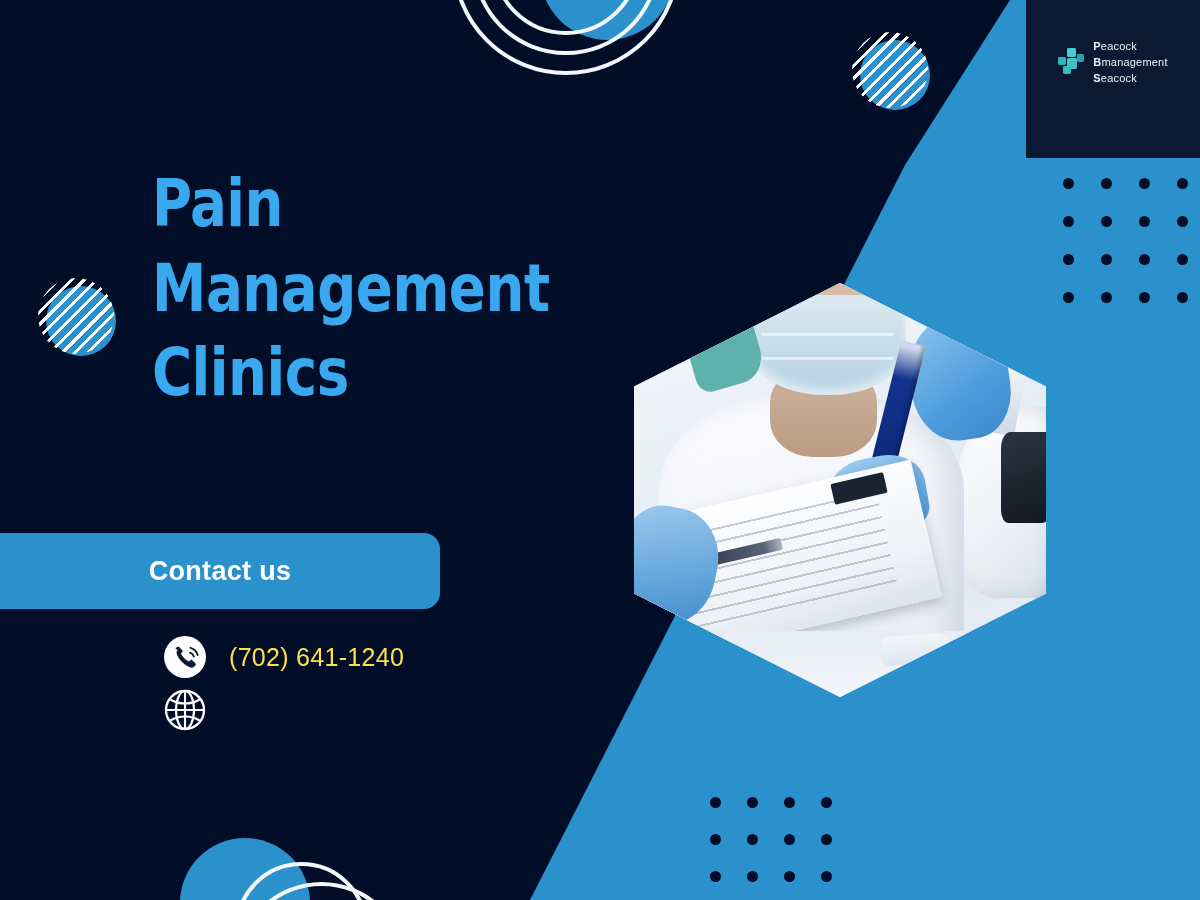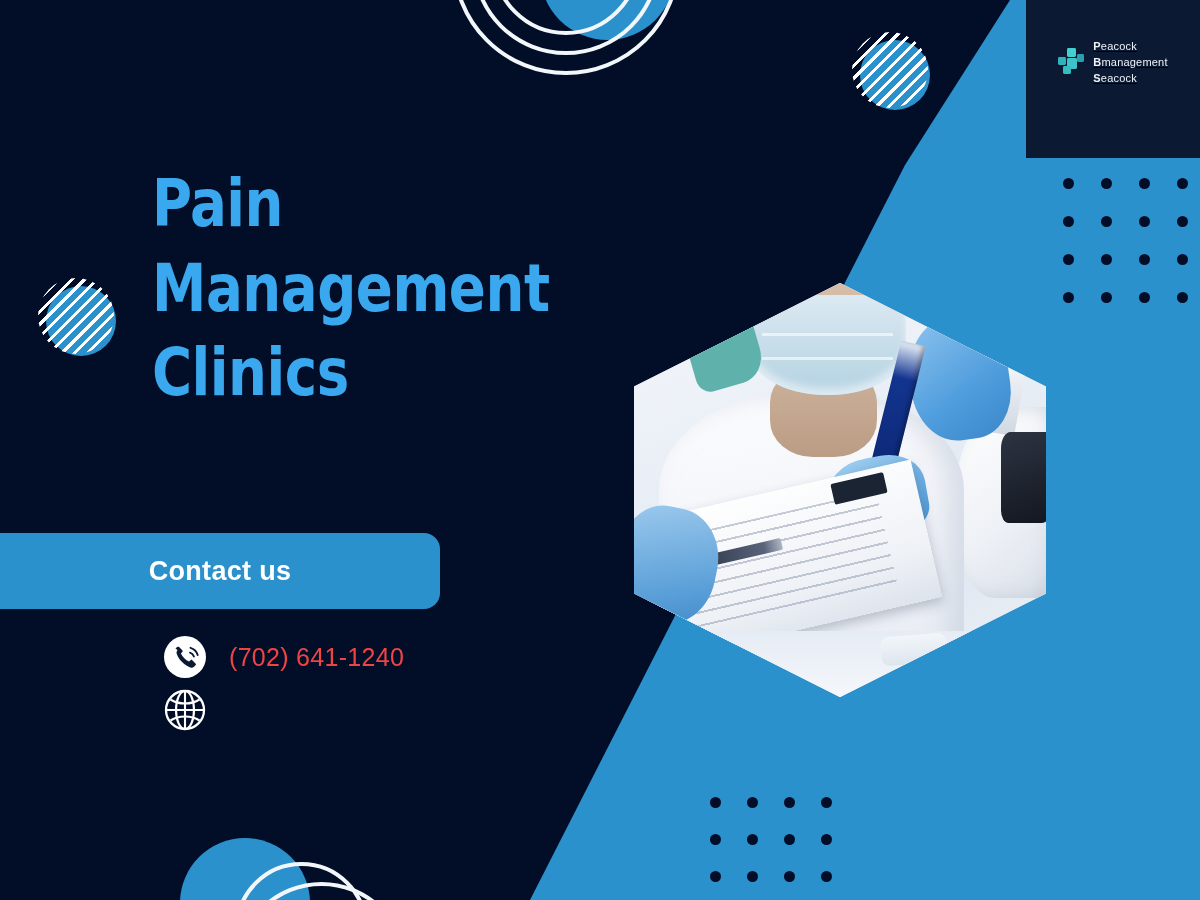--- a/index.html
+++ b/index.html
@@ -86,21 +86,20 @@
 
   
   #logo-box {
     position: absolute;
     left: 1026px; top: 0px;
     width: 174px; height: 158px;
     background: #0b1933;
     display: flex;
     align-items: center;
     justify-content: center;
-    text-decoration: underline;
   }
   #logo-inner {
     display: flex;
     align-items: center;
     gap: 9px;
     transform: translateY(-16px);
   }
   #logo-mark { width: 26px; height: 30px; display: block; }
   #logo-text {
     color: #eef3f8;
@@ -293,21 +292,21 @@
   .contact-row {
     position: absolute;
     display: flex;
     align-items: center;
     gap: 22px;
   }
   #row-phone { left: 163px; top: 635px; }
   #row-web   { left: 163px; top: 688px; }
 
   .contact-text {
-    color: #ef4444;
+    color: #fde047;
     font-size: 25px;
     letter-spacing: .3px;
   }
   .c-icon { width: 44px; height: 44px; display: block; flex: none; }
 </style>
 </head>
 <body>
 
 <div id="poster">
 

